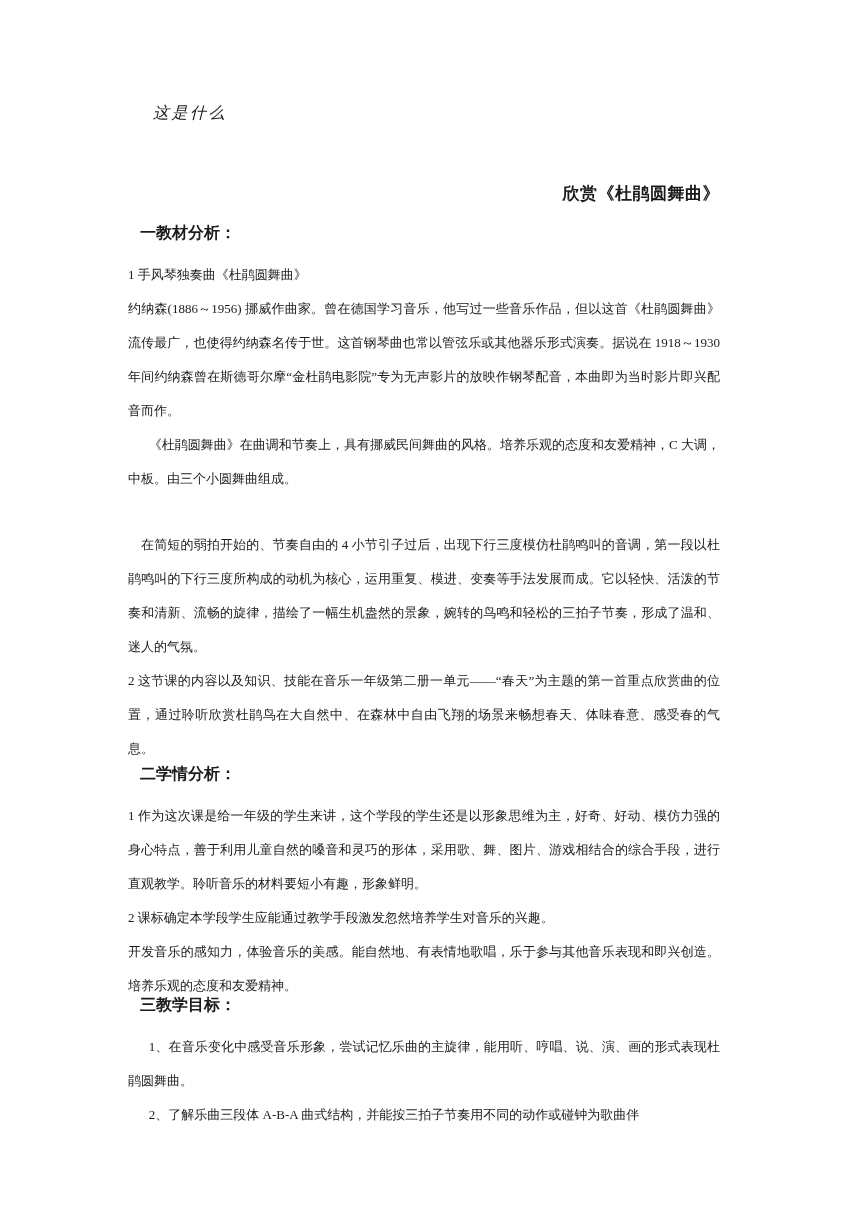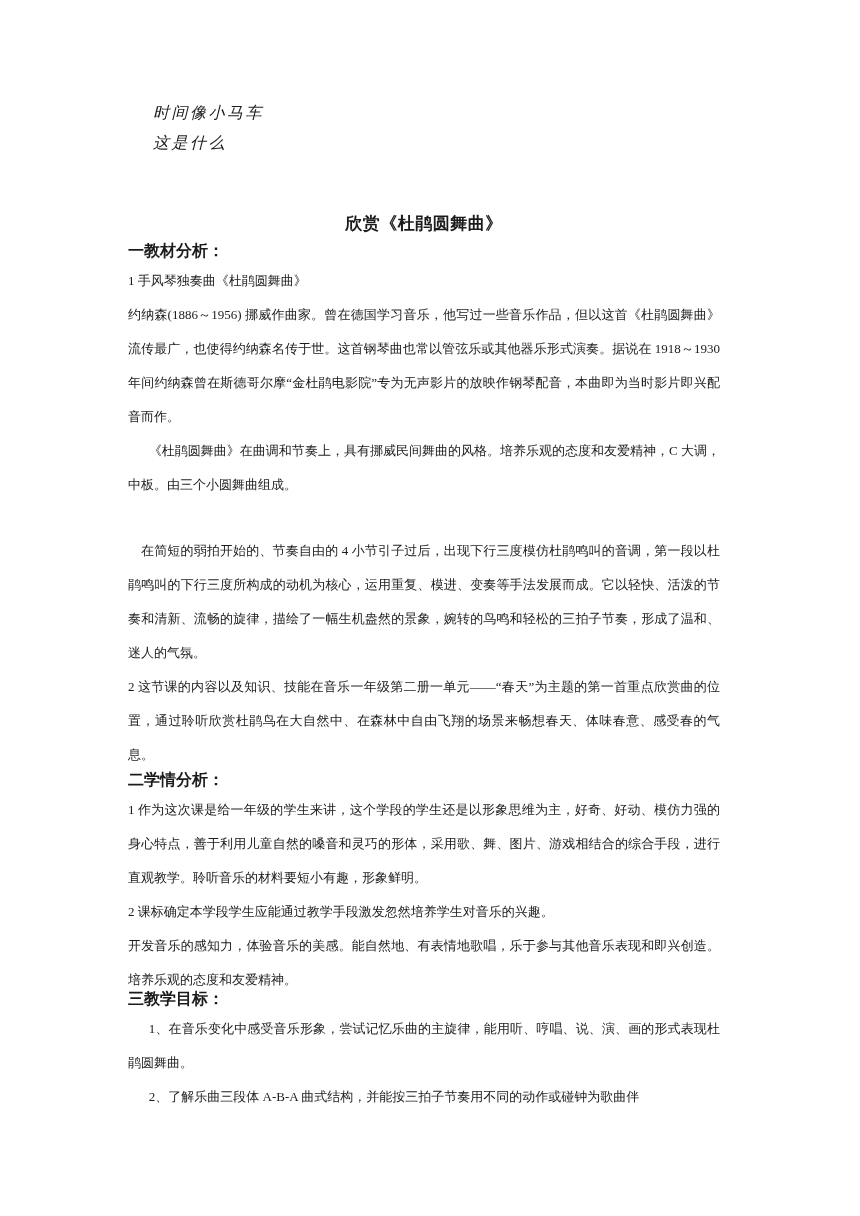--- a/index.html
+++ b/index.html
@@ -26,49 +26,48 @@
     font-style: italic;
     letter-spacing: 2.5px;
     padding-left: 25px;
     font-family: "Liberation Serif", serif;
   }
   .doc-title {
     margin: 52px 0 0 0;
     font-size: 17px;
     line-height: 27px;
     font-weight: 700;
-    text-align: center;
+    text-align: right;
     font-family: "Liberation Sans", sans-serif;
     letter-spacing: 0.5px;
   }
   .heading {
     font-size: 16px;
     line-height: 27px;
     font-weight: 700;
     font-family: "Liberation Sans", sans-serif;
-    margin: 0;
+    margin: 12px;
   }
   .heading.h2-tweak { margin-top: -6px; }
   .heading.h3-tweak { margin-top: -12px; }
   .body-p {
     font-size: 13px;
     line-height: 34px;
     text-align: justify;
     word-break: break-all;
   }
   .indent-1 { text-indent: 1em; margin-top: 32px; }
   .indent-16 { text-indent: 1.6em; }
 </style>
 </head>
 <body>
 
 <div class="page">
   <div class="content">
 
-    <p class="note-line">时间像小马车</p>
     <p class="note-line">这是什么</p>
 
     <p class="doc-title">欣赏《杜鹃圆舞曲》</p>
 
     <p class="heading">一教材分析：</p>
     <p class="body-p">1 手风琴独奏曲《杜鹃圆舞曲》</p>
     <p class="body-p">约纳森(1886～1956) 挪威作曲家。曾在德国学习音乐，他写过一些音乐作品，但以这首《杜鹃圆舞曲》流传最广，也使得约纳森名传于世。这首钢琴曲也常以管弦乐或其他器乐形式演奏。据说在 1918～1930 年间约纳森曾在斯德哥尔摩“金杜鹃电影院”专为无声影片的放映作钢琴配音，本曲即为当时影片即兴配音而作。</p>
     <p class="body-p indent-16">《杜鹃圆舞曲》在曲调和节奏上，具有挪威民间舞曲的风格。培养乐观的态度和友爱精神，C 大调，中板。由三个小圆舞曲组成。</p>
     <p class="body-p indent-1">在简短的弱拍开始的、节奏自由的 4 小节引子过后，出现下行三度模仿杜鹃鸣叫的音调，第一段以杜鹃鸣叫的下行三度所构成的动机为核心，运用重复、模进、变奏等手法发展而成。它以轻快、活泼的节奏和清新、流畅的旋律，描绘了一幅生机盎然的景象，婉转的鸟鸣和轻松的三拍子节奏，形成了温和、迷人的气氛。</p>
     <p class="body-p">2 这节课的内容以及知识、技能在音乐一年级第二册一单元——“春天”为主题的第一首重点欣赏曲的位置，通过聆听欣赏杜鹃鸟在大自然中、在森林中自由飞翔的场景来畅想春天、体味春意、感受春的气息。</p>

